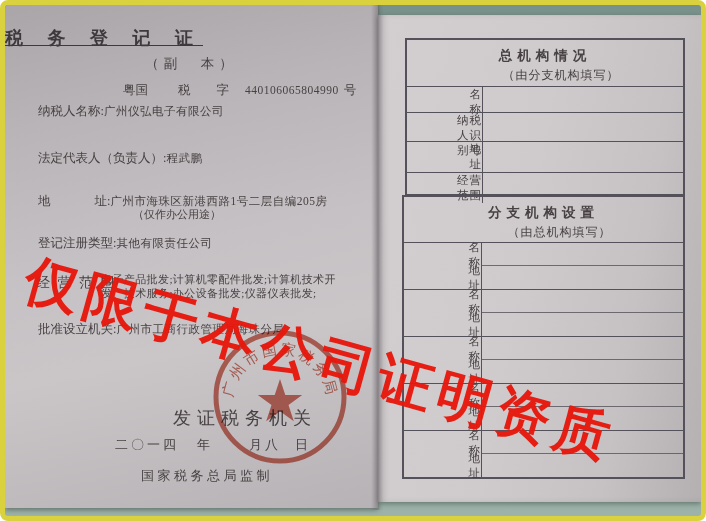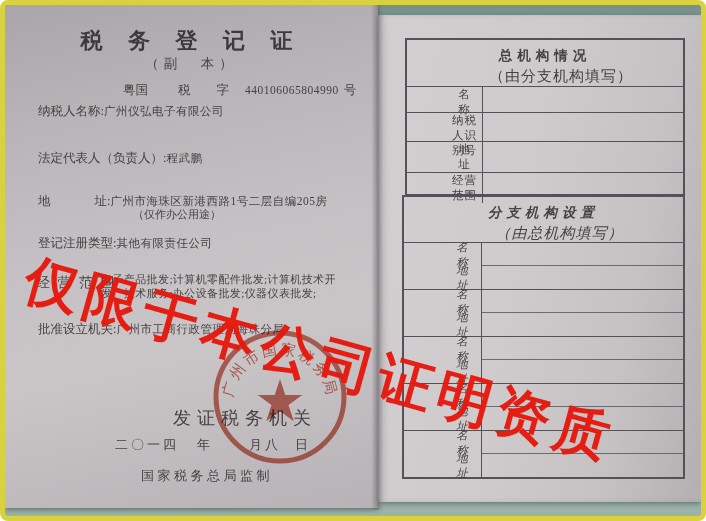--- a/index.html
+++ b/index.html
@@ -21,21 +21,21 @@
   }
   .page-right{
     left:373px; top:10px; width:323px; height:487px;
     background:linear-gradient(100deg,#d3cfd0 0%,#cfcbcc 45%,#c6c2c3 75%,#b4b0b1 100%);
     box-shadow:inset 7px 0 9px -5px rgba(70,64,70,.55), 0 2px 5px rgba(30,40,38,.4);
   }
   .fold{position:absolute; left:366px; top:0; width:12px; height:505px; z-index:3;
     background:linear-gradient(90deg,rgba(90,84,90,0) 0%,rgba(90,84,90,.38) 55%,rgba(120,114,120,.18) 75%,rgba(90,84,90,0) 100%);}
   .abs{position:absolute; white-space:nowrap;}
   
-  .cert-title{left:0; top:21px; width:100%; text-align:center; font-size:22px; letter-spacing:10px; font-weight:700; color:#3e393c;}
+  .cert-title{left:0; top:21px; width:100%; text-align:left; font-size:18px; letter-spacing:10px; font-weight:700; color:#3e393c;text-decoration:underline;}
   .cert-subtitle{left:0; top:50px; width:100%; text-align:center; font-size:13.5px; letter-spacing:5px;}
   .serial{left:118px; top:77px; font-size:12.5px;}
   .serial .g1{margin-left:30px;} .serial .g2{margin-left:26px;}
   .serial .num{font-size:11.5px; letter-spacing:.5px; margin-left:16px;}
   .serial .g3{margin-left:5px;}
   .fld{font-size:12.5px;}
   .fld .val{font-size:11.5px; letter-spacing:.5px;}
   .f-name{left:33px; top:98px;}
   .f-rep{left:33px; top:145px;}
   .f-addr{left:33px; top:188px;}
@@ -57,30 +57,30 @@
   .watermark{
     position:absolute; left:31px; top:238px; z-index:6;
     font-size:55px; font-weight:700; letter-spacing:6px; color:var(--watermark-red);
     transform:rotate(15.5deg); transform-origin:0 0; white-space:nowrap; opacity:.96;
     font-family:"Liberation Sans","DejaVu Sans",sans-serif;
   }
   
   .tbl{position:absolute; border:2px solid var(--table-line); box-sizing:border-box; background:transparent;}
   .tbl-head{text-align:center; border-bottom:1.2px solid var(--table-line);}
   .tbl-title{font-size:13.5px; letter-spacing:5px; font-weight:700; padding-top:7px;}
-  .tbl-sub{font-size:15px; letter-spacing:1px; margin-top:2px;margin-left:32px;}
+  .tbl-sub{font-size:12px; letter-spacing:1px; margin-top:2px;margin-left:32px;}
   .t1{left:27px; top:23px; width:280px; height:158px;}
   .t1 .tbl-head{height:46px;}
   .ho-row{display:grid; grid-template-columns:76px 1fr; align-items:center; border-bottom:1.2px solid var(--table-line);}
   .ho-row:last-child{border-bottom:none;}
   .ho-row:nth-child(1){height:25px;} .ho-row:nth-child(2){height:28px;}
   .ho-row:nth-child(3){height:30px;} .ho-row:nth-child(4){height:26px;}
-  .cell-label{font-size:11.5px; text-align:center; letter-spacing:1px; border-right:1.2px solid var(--table-line); align-self:stretch; display:flex; align-items:center; justify-content:center;padding-left:40px;}
+  .cell-label{font-size:11.5px; text-align:right; letter-spacing:1px; border-right:1.2px solid var(--table-line); align-self:stretch; display:flex; align-items:center; justify-content:center;padding-left:40px;}
   .cell-value{align-self:stretch;}
-  .t2{left:24px; top:180px; width:283px;font-style:italic;}
+  .t2{left:24px; top:180px; width:283px;}
   .t2 .tbl-head{height:45px; border-bottom:none;}
   .br-group{display:grid; grid-template-columns:78px 1fr; grid-template-rows:23px 23px; border-top:1.6px solid var(--table-line);}
   .br-group .cell-label{font-size:11.5px;}
   .br-group .v-name{border-bottom:1px solid rgba(85,81,90,.8);}
 </style>
 </head>
 <body>
 
 <div class="photo">
 

